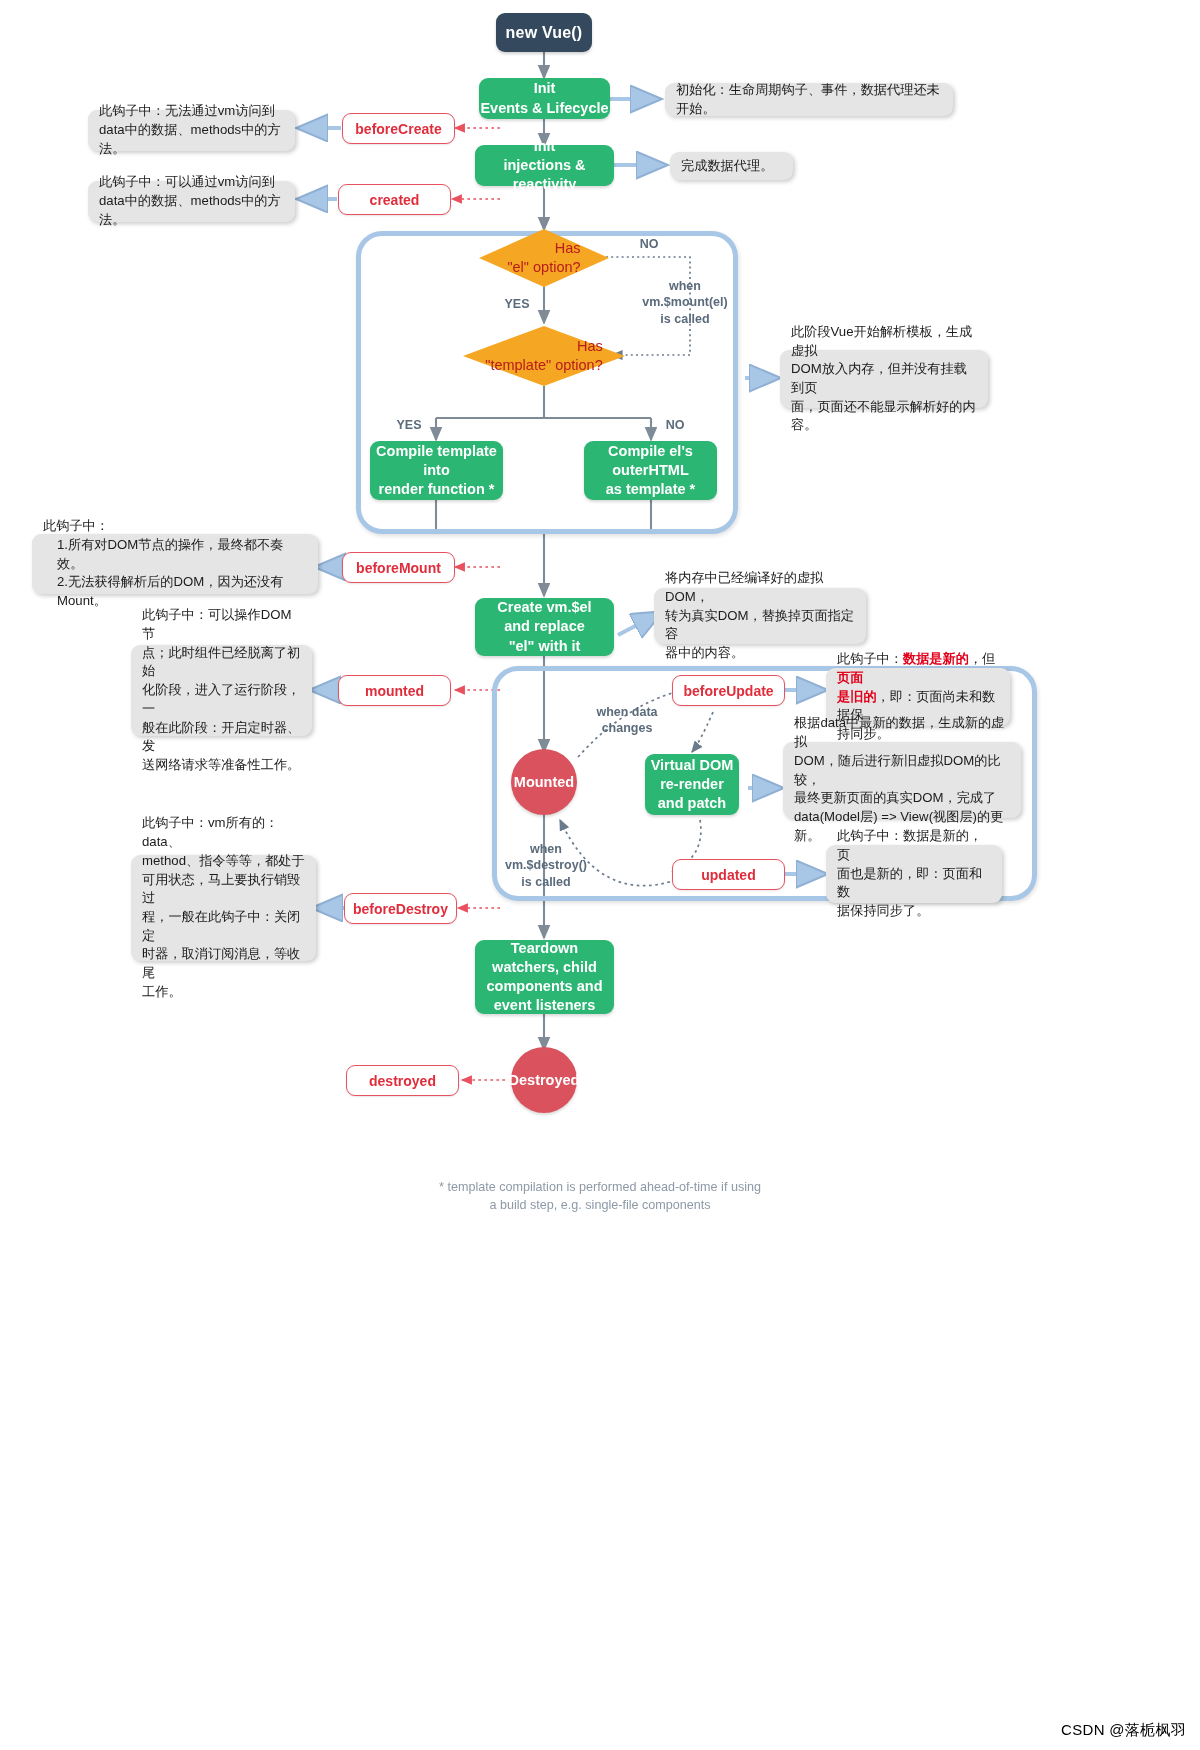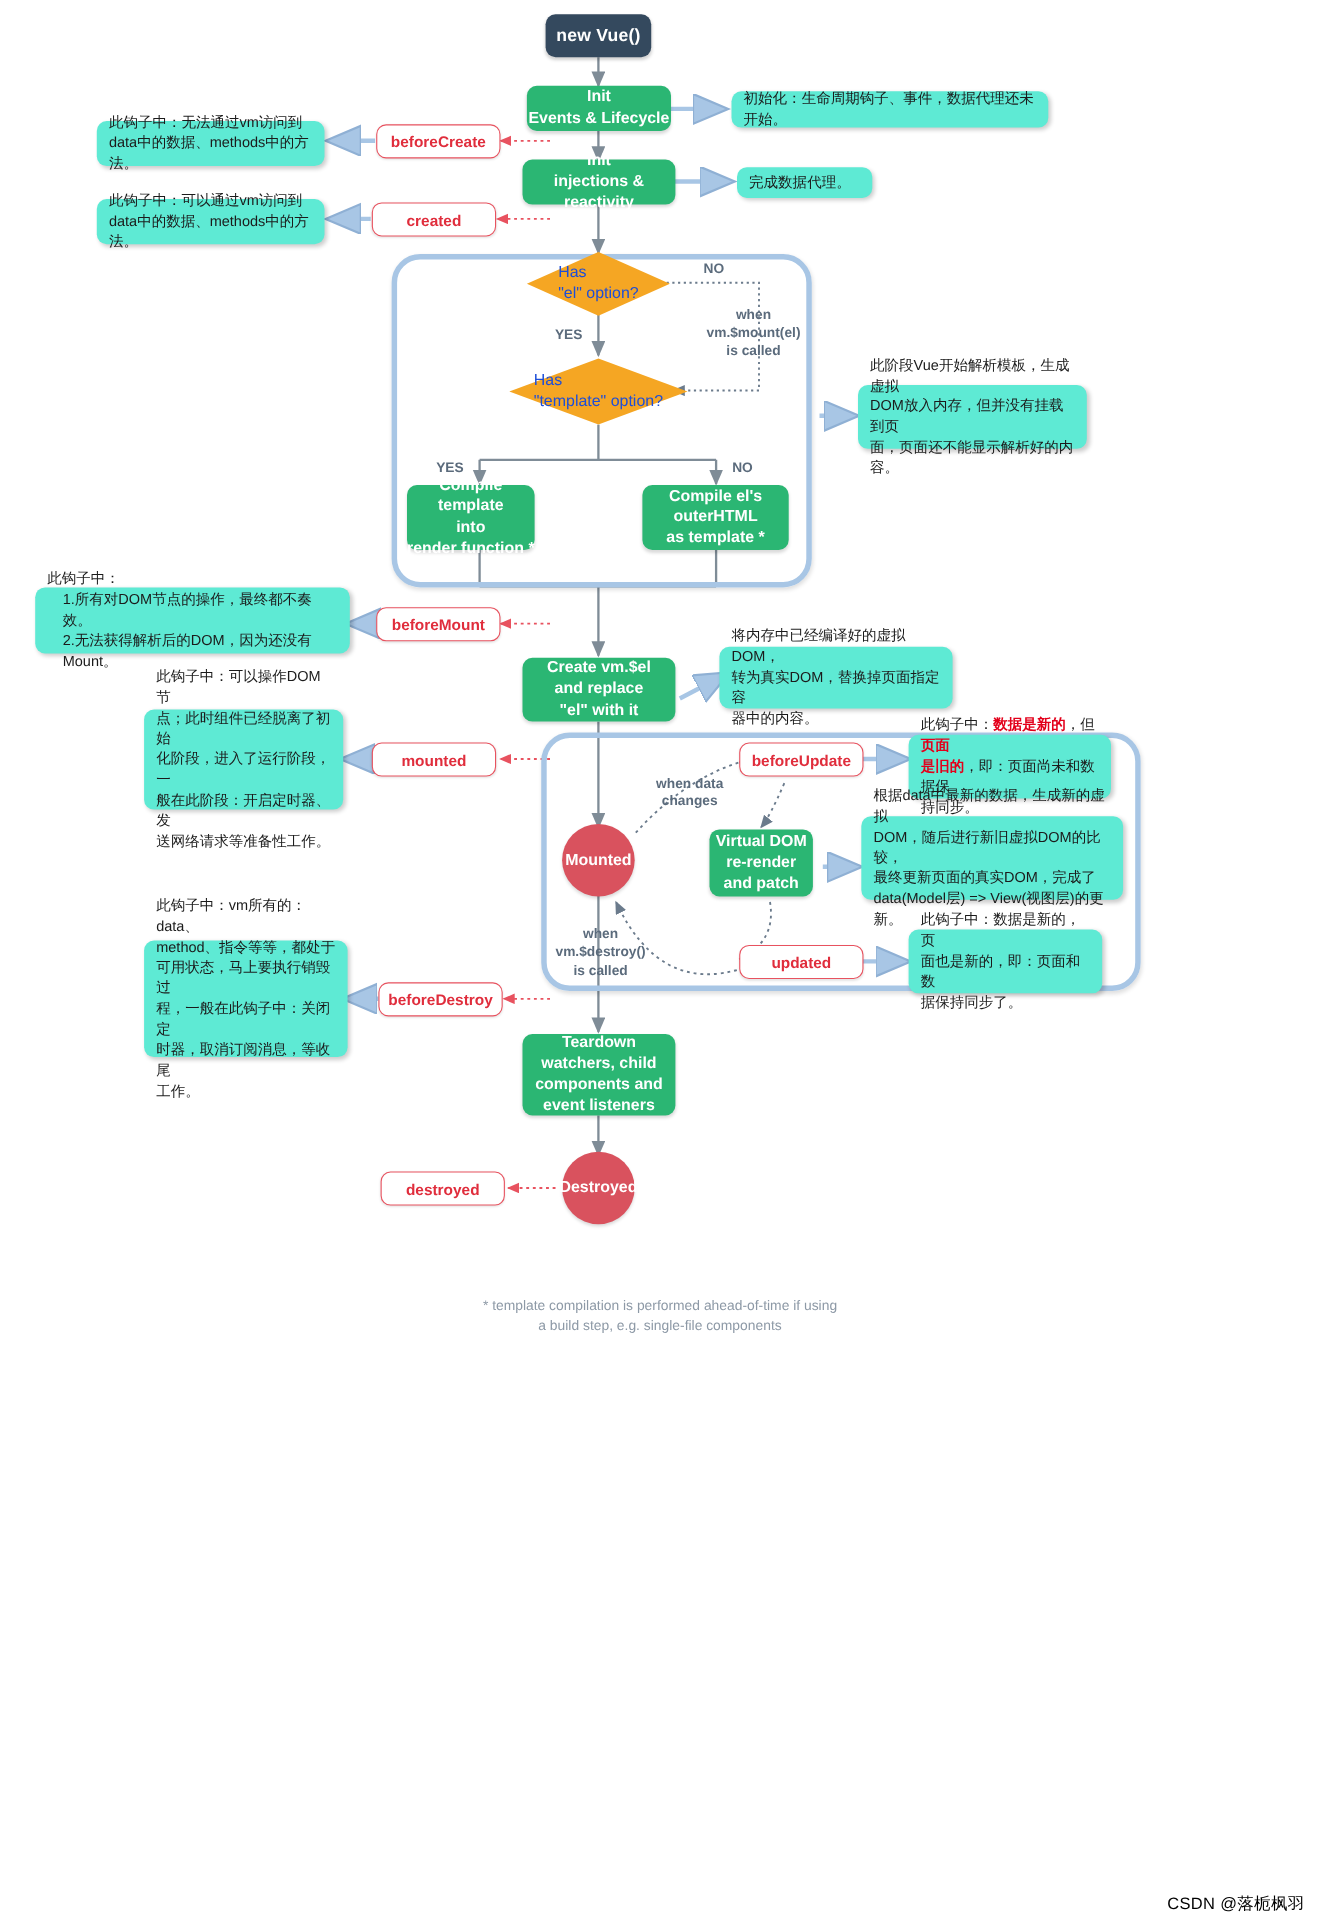--- a/index.html
+++ b/index.html
@@ -22,39 +22,39 @@
   
   .green{
     background:#2bb673;color:#ffffff;border-radius:9px;
     font-size:14.5px;line-height:1.32;
     box-shadow:0 2px 3px rgba(0,0,0,.15);
   }
   
   .diamond-wrap{position:absolute;}
   .diamond-wrap .lbl{
     position:absolute;left:0;top:0;width:100%;height:100%;
-    display:flex;align-items:center;justify-content:center;text-align:left;
-    color:#1d4ed8;font-size:14.5px;line-height:1.3;
+    display:flex;align-items:center;justify-content:center;text-align:right;
+    color:#b91c1c;font-size:14.5px;line-height:1.3;
   }
   
   .circle{
     border-radius:50%;background:#d9525e;color:#ffffff;
     font-weight:bold;font-size:14.5px;
     box-shadow:0 2px 3px rgba(0,0,0,.15);
   }
   
   .hook{
     background:#ffffff;border:1.6px solid #e8525f;border-radius:9px;
     color:#e02d3c;font-weight:bold;font-size:14px;
     box-shadow:0 1px 2px rgba(0,0,0,.10);
   }
   
   .note{
     position:absolute;box-sizing:border-box;
-    background:#5eead4;color:#1b1b1b;border-radius:9px;
+    background:#e5e5e5;color:#1b1b1b;border-radius:9px;
     font-size:13.2px;line-height:1.42;
     padding:8px 11px;text-align:left;
     box-shadow:2px 2px 4px rgba(0,0,0,.20);
     display:flex;align-items:center;
   }
   .note .hl{color:#e3001b;font-weight:bold;margin-top:22px;}
   .note .inner{width:100%;}
   .note .l2{padding-left:14px;display:block;}
 
   
@@ -201,21 +201,21 @@
       <polygon points="82,1 163,31 82,61 1,31" fill="#f5a623"></polygon>
     </svg>
     <div class="lbl">
       <div>
         <div>Has</div>
         <div>"template" option?</div>
       </div>
     </div>
   </div>
 
-  <div class="node green" style="left:370px;top:441px;width:116px;height:59px;flex-direction:column;">
+  <div class="node green" style="left:370px;top:441px;width:133px;height:59px;flex-direction:column;">
     <span>Compile template</span>
     <span>into</span>
     <span>render function *</span>
   </div>
 
   <div class="node green" style="left:584px;top:441px;width:133px;height:59px;flex-direction:column;">
     <span>Compile el's</span>
     <span>outerHTML</span>
     <span>as template *</span>
   </div>

